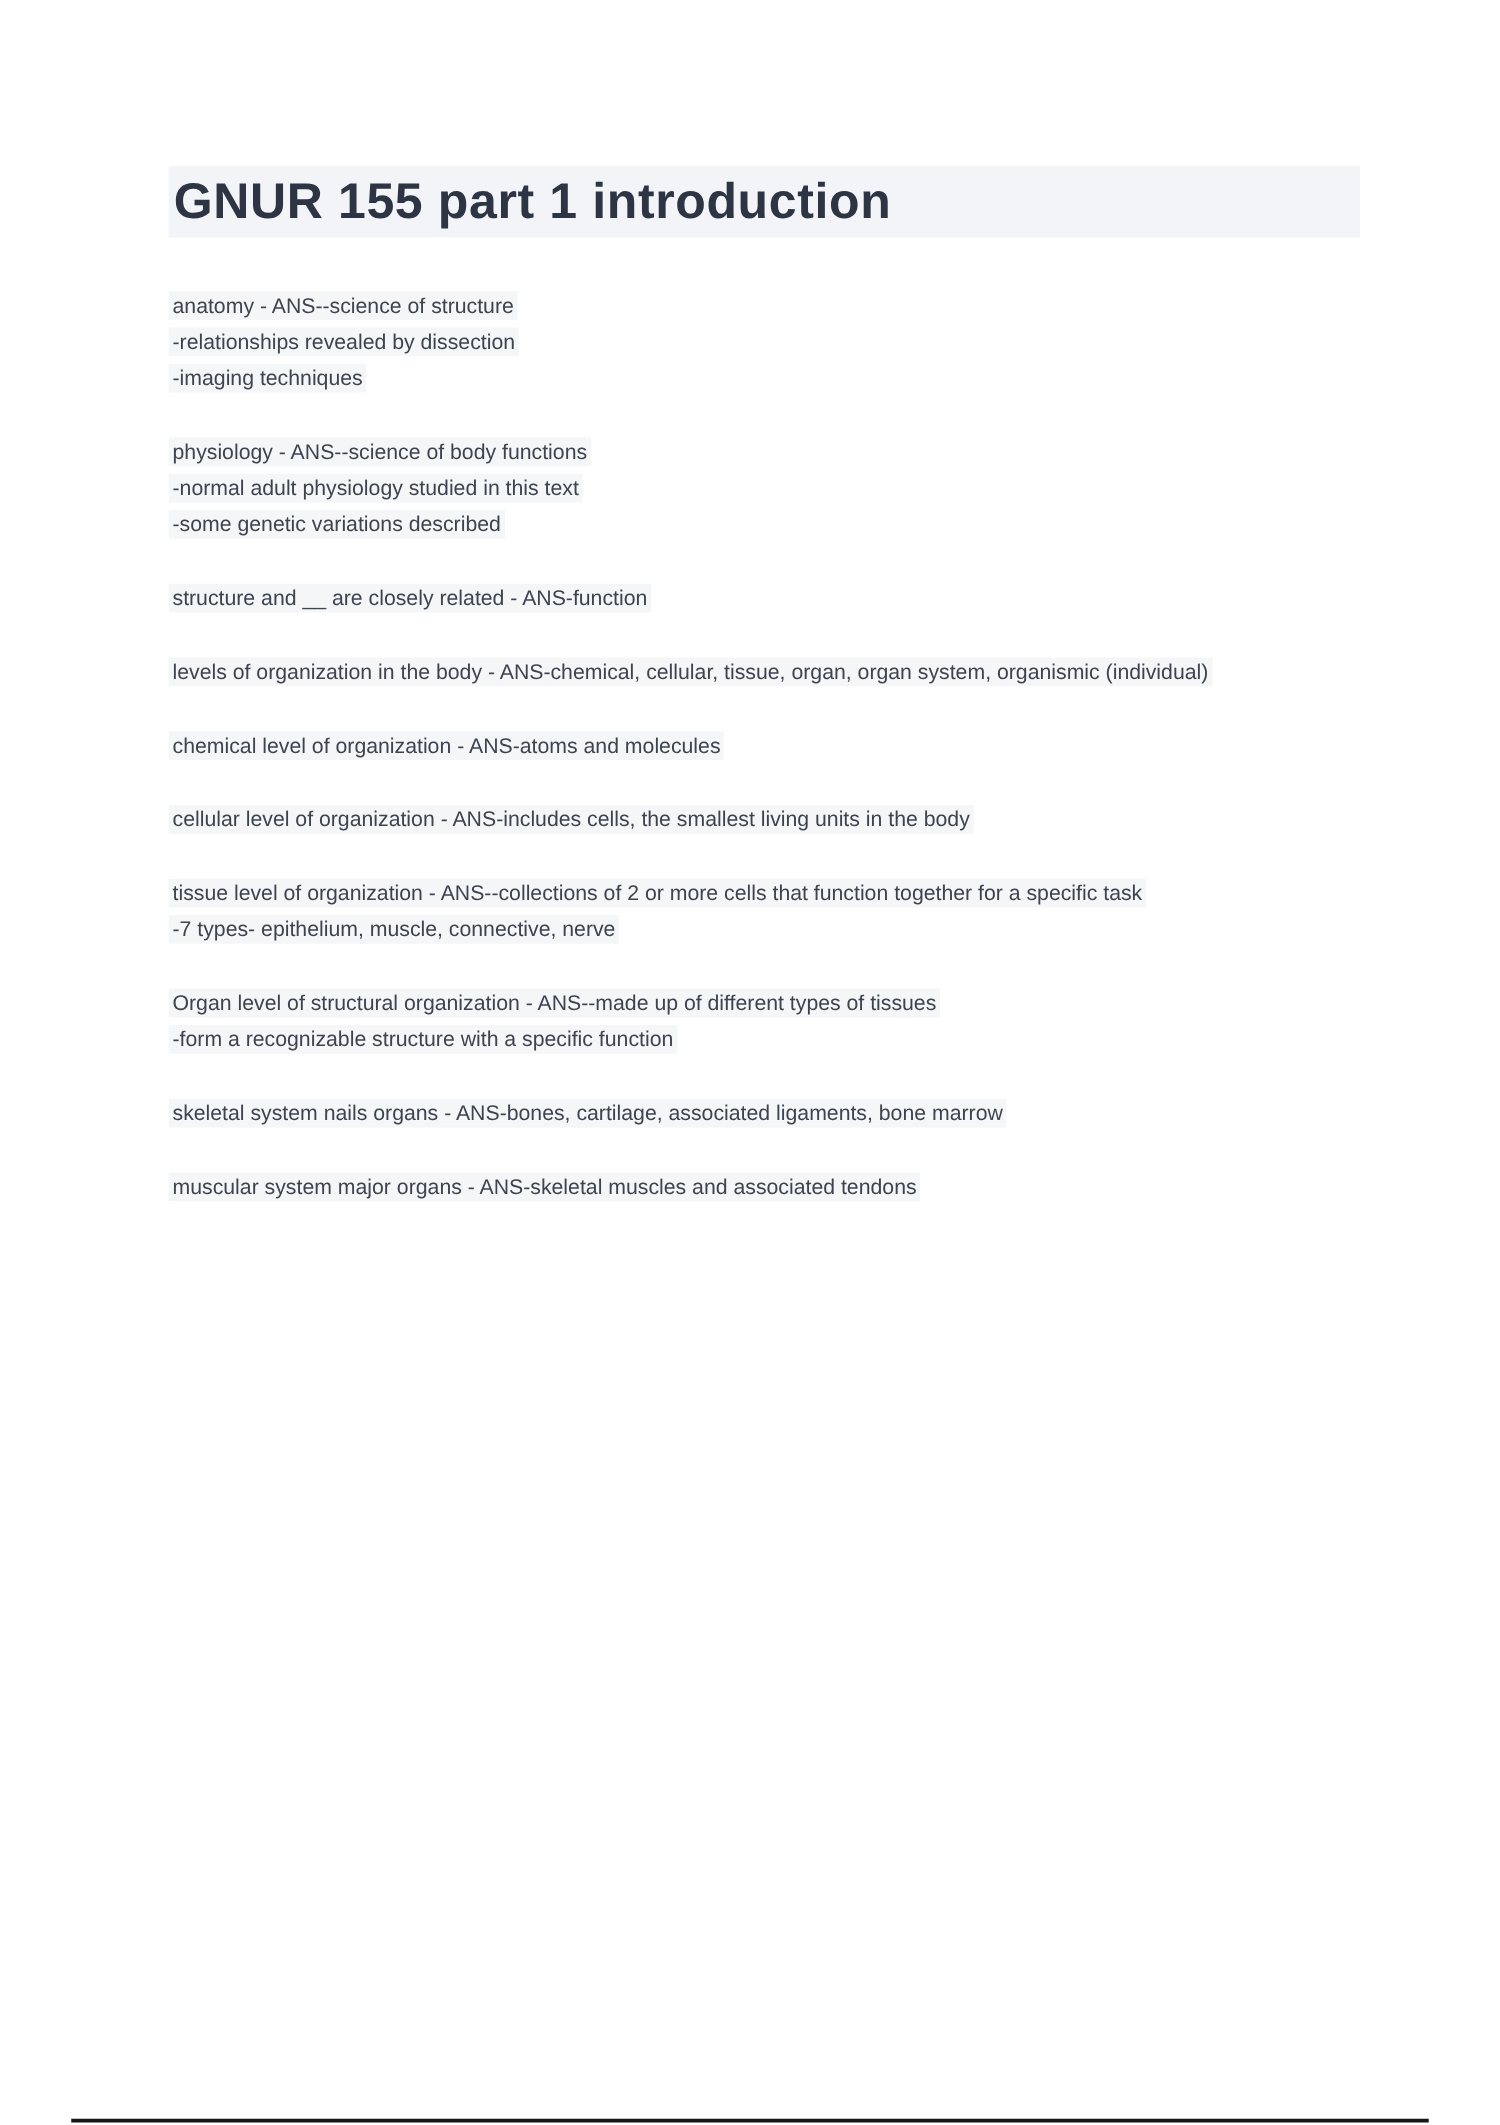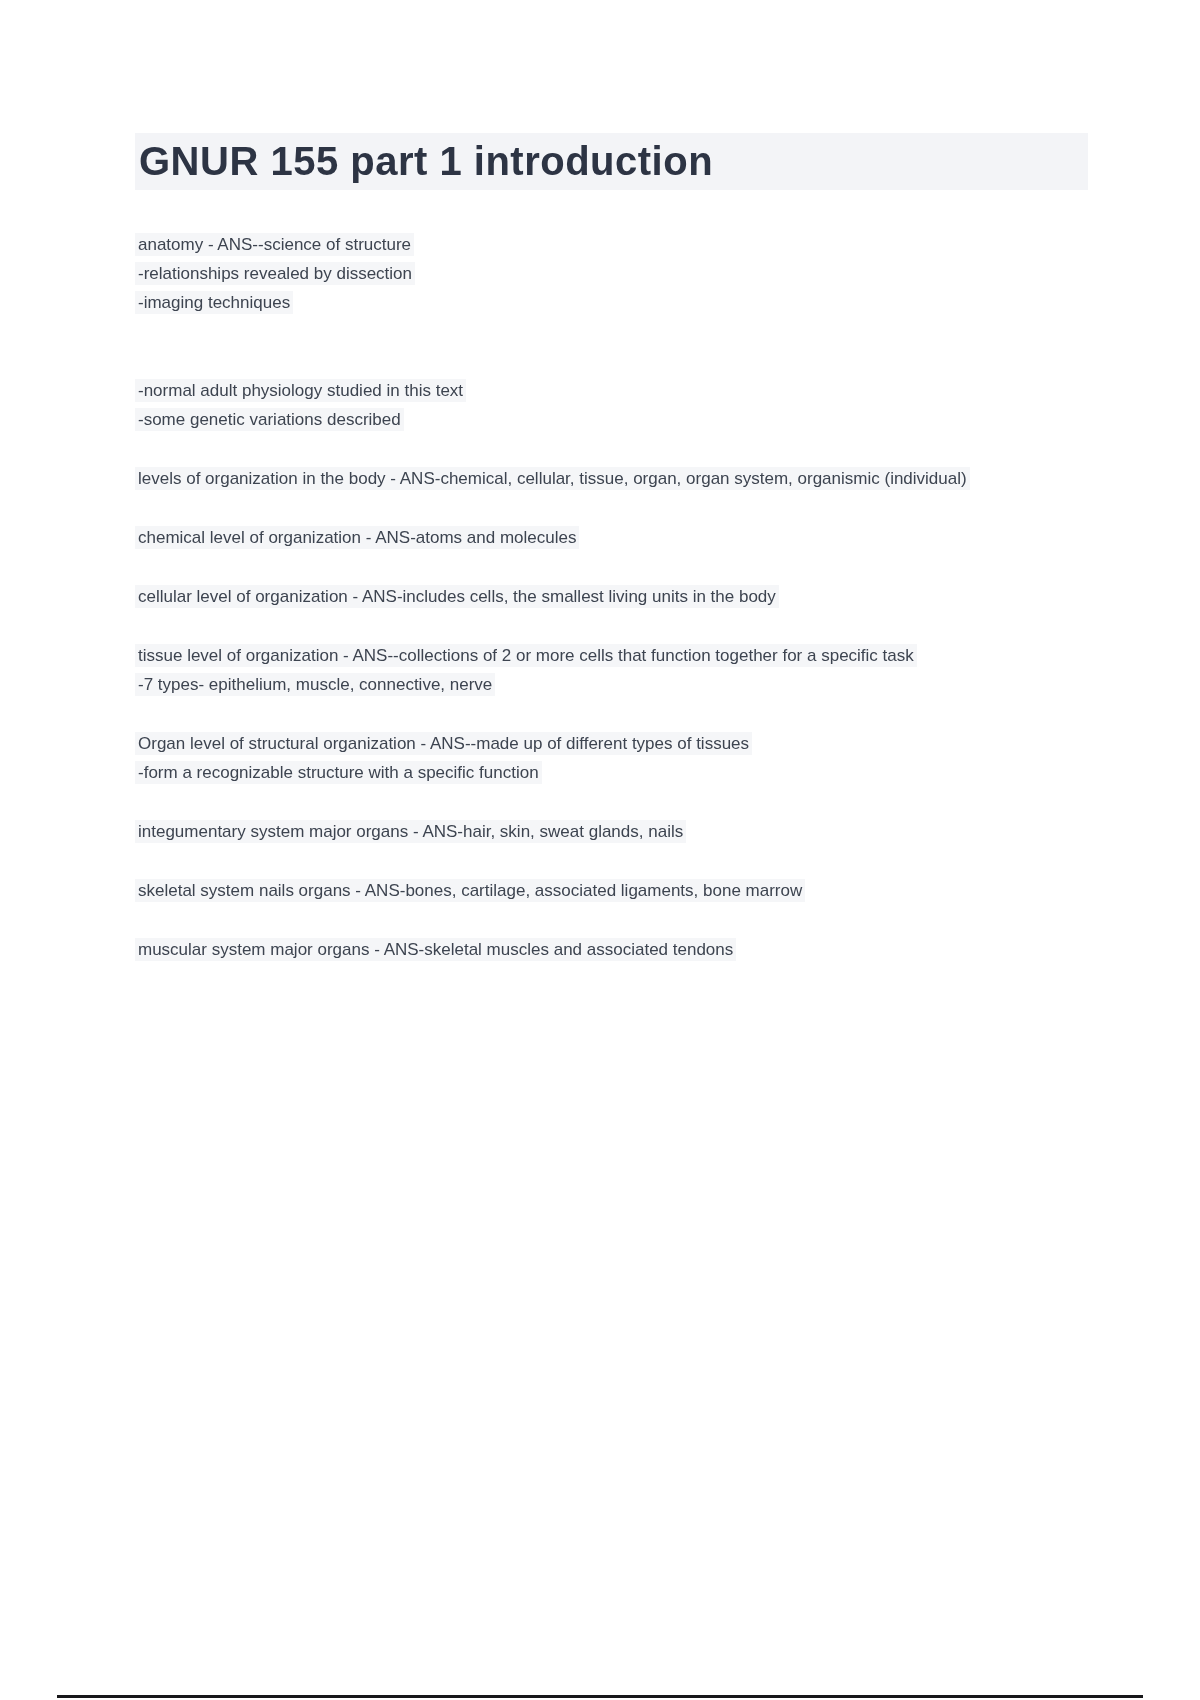--- a/index.html
+++ b/index.html
@@ -61,25 +61,25 @@
   }
 </style>
 </head>
 <body>
 
 <div class="page">
   <h1 class="doc-title">GNUR 155 part 1 introduction</h1>
 
   <div class="content" id="cards">
       <p class="card"><span class="hl">anatomy - ANS--science of structure</span><br><span class="hl">-relationships revealed by dissection</span><br><span class="hl">-imaging techniques</span></p>
-      <p class="card"><br><span class="hl">-normal adult physiology studied in this text</span><br><span class="hl">-some genetic variations described</span></p>
+      <p class="card"><span class="hl">physiology - ANS--science of body functions</span><br><span class="hl">-normal adult physiology studied in this text</span><br><span class="hl">-some genetic variations described</span></p>
+      <p class="card"><span class="hl">structure and __ are closely related - ANS-function</span></p>
       <p class="card"><span class="hl">levels of organization in the body - ANS-chemical, cellular, tissue, organ, organ system, organismic (individual)</span></p>
       <p class="card"><span class="hl">chemical level of organization - ANS-atoms and molecules</span></p>
       <p class="card"><span class="hl">cellular level of organization - ANS-includes cells, the smallest living units in the body</span></p>
       <p class="card"><span class="hl">tissue level of organization - ANS--collections of 2 or more cells that function together for a specific task</span><br><span class="hl">-7 types- epithelium, muscle, connective, nerve</span></p>
       <p class="card"><span class="hl">Organ level of structural organization - ANS--made up of different types of tissues</span><br><span class="hl">-form a recognizable structure with a specific function</span></p>
-      <p class="card"><span class="hl">integumentary system major organs - ANS-hair, skin, sweat glands, nails</span></p>
       <p class="card"><span class="hl">skeletal system nails organs - ANS-bones, cartilage, associated ligaments, bone marrow</span></p>
       <p class="card"><span class="hl">muscular system major organs - ANS-skeletal muscles and associated tendons</span></p>
     </div>
 
   <div class="bottom-rule"></div>
 </div>
 
 </body></html>

